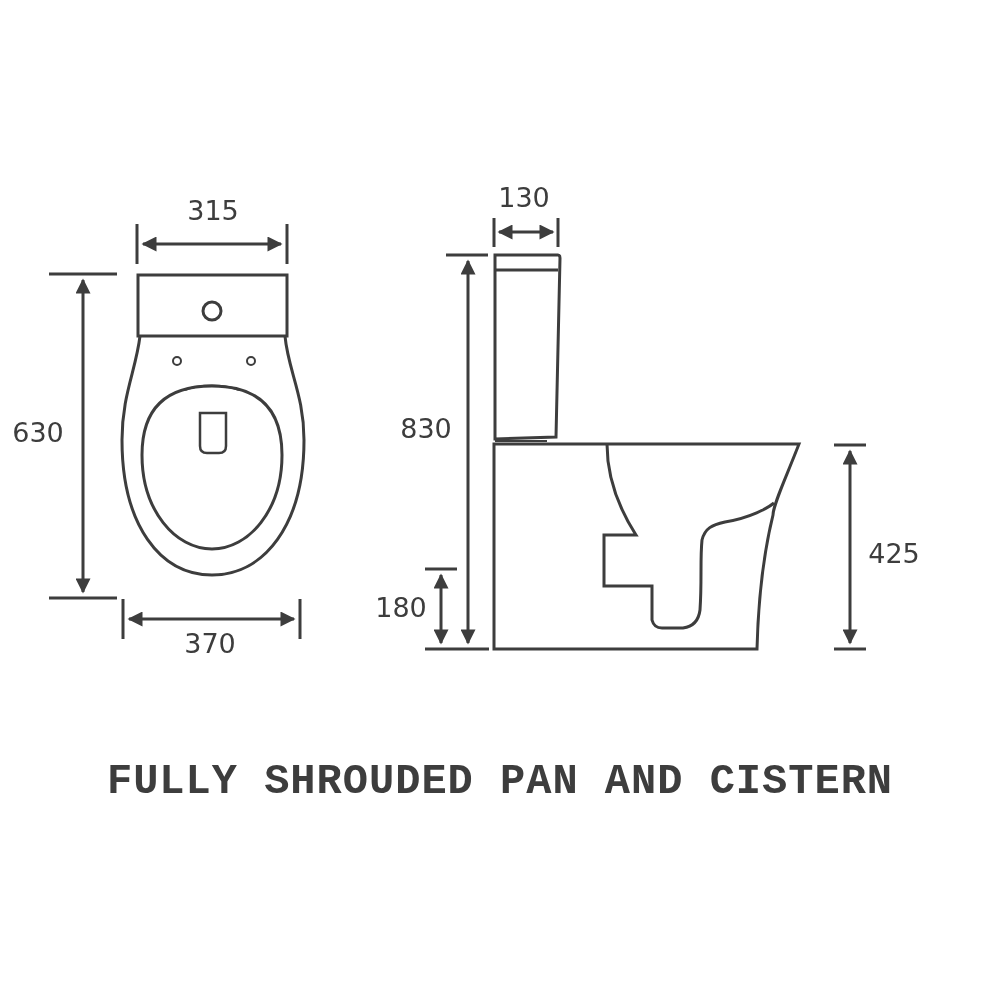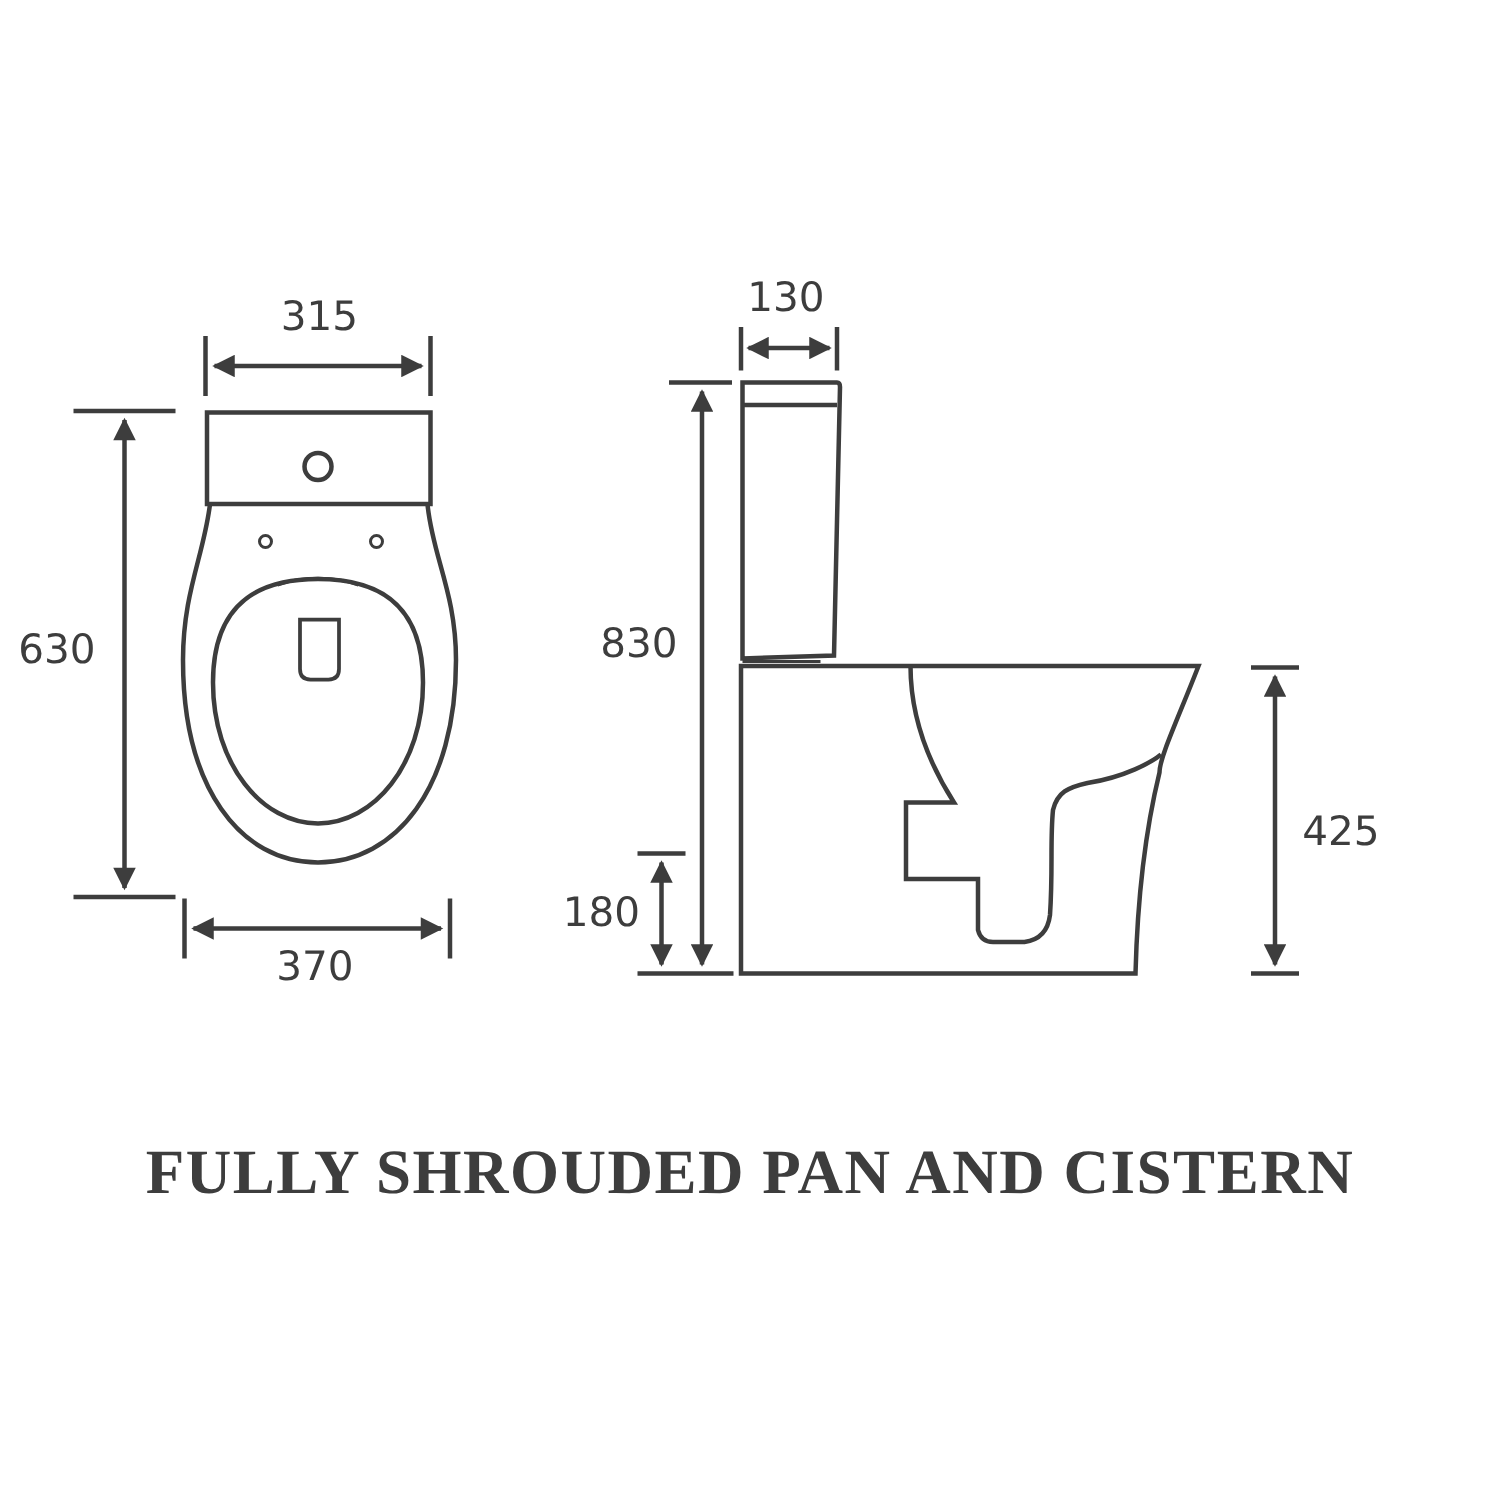--- a/index.html
+++ b/index.html
@@ -8,21 +8,21 @@
     .dim-text {
       font-family: "DejaVu Sans", sans-serif;
       font-size: 27px;
       fill: #3d3d3d;
     }
     .title {
       position: absolute;
       left: 0; top: 758px;
       width: 1000px;
       text-align: center;
-      font-family: Liberation Serif, serif;
+      font-family: Liberation Mono, monospace;
       font-weight: bold;
       font-size: 42px;
       letter-spacing: 1px;
       color: #3d3d3d;
     }
   </style>
 </head>
 <body>
 
 <svg id="drawing" viewBox="0 0 1000 1000" xmlns="http://www.w3.org/2000/svg">

